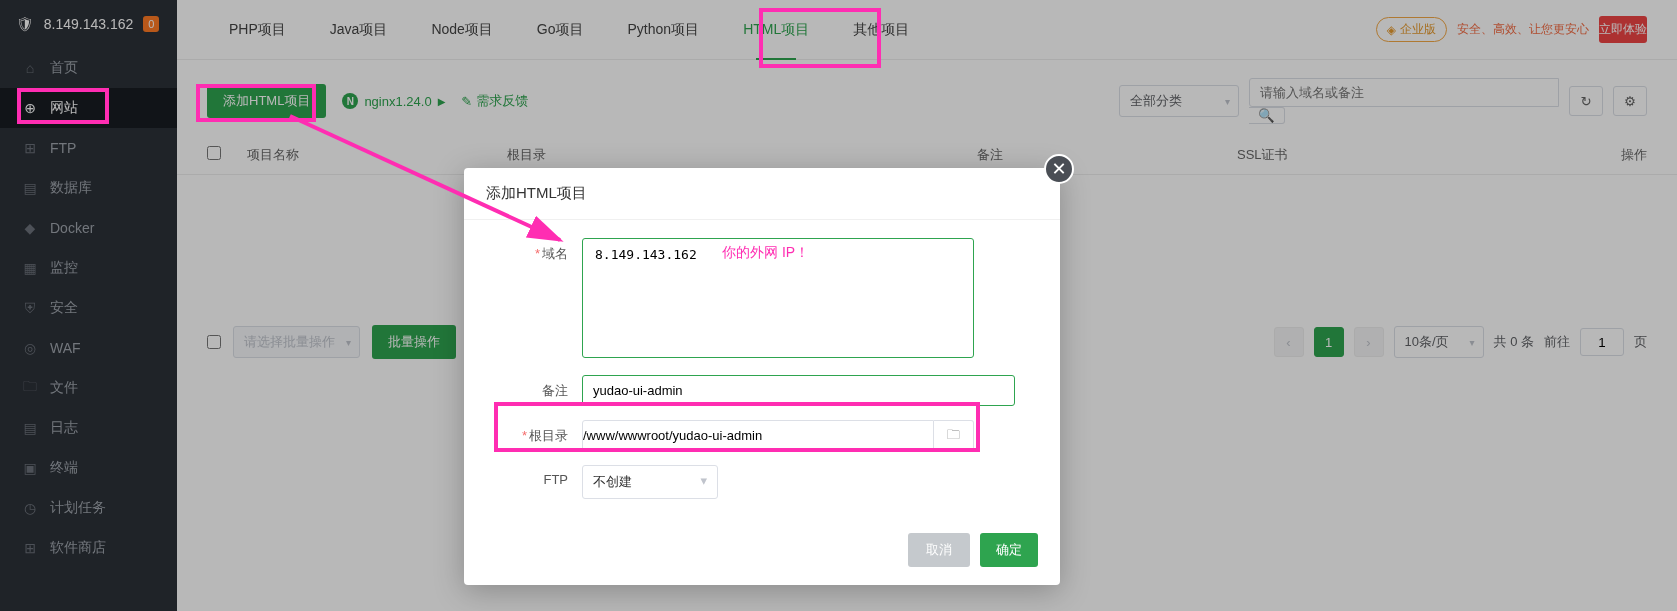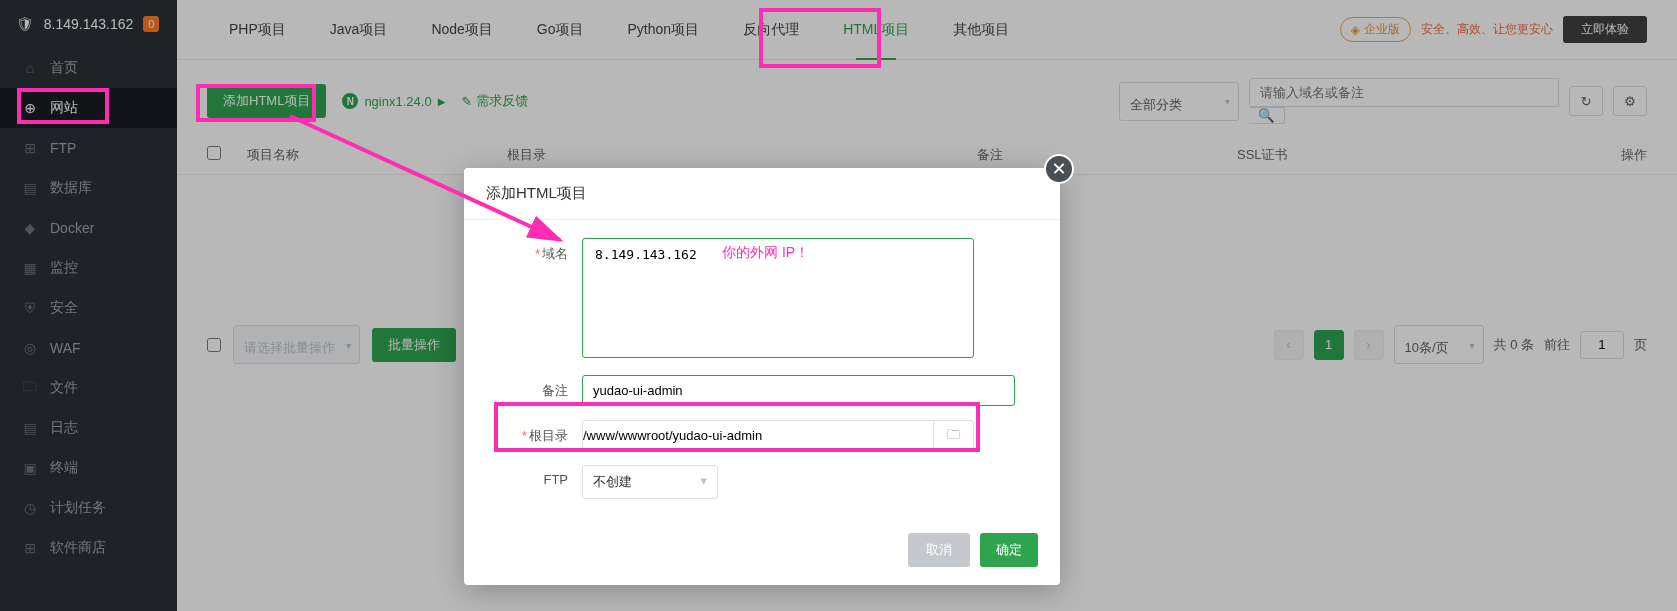--- a/index.html
+++ b/index.html
@@ -14,29 +14,29 @@
 .sidebar-item.active .ic { color: #fff; }
 
 .main { position: absolute; left: 177px; top: 0; right: 0; bottom: 0; }
 .tabs { height: 60px; display: flex; align-items: center; border-bottom: 1px solid #eee; padding: 0 30px; }
 .tab { padding: 4px 22px; height: 60px; display: flex; align-items: center; cursor: pointer; font-size: 14px; color: #444; position: relative; }
 .tab.active { color: #2ea44f; }
 .tab.active::after { content: ""; position: absolute; bottom: 0; left: 50%; transform: translateX(-50%); width: 40px; height: 2px; background: #2ea44f; }
 .tabs-right { margin-left: auto; display: flex; align-items: center; gap: 10px; }
 .enterprise-badge { border: 1px solid #f3a846; color: #e69a2e; border-radius: 14px; padding: 3px 10px; font-size: 12px; display: flex; align-items: center; gap: 4px; }
 .promo-text { color: #f36d45; font-size: 12px; }
-.promo-btn { background: #404040; color: #fff; border: none; padding: 5px 18px; border-radius: 3px; font-size: 12px; cursor: pointer; }
+.promo-btn { background: #ef4444; color: #fff; border: none; padding: 5px 0; border-radius: 3px; font-size: 12px; cursor: pointer; }
 
 .toolbar { padding: 18px 30px 12px; display: flex; align-items: center; gap: 16px; }
 .btn-green { background: #2ea44f; color: #fff; border: none; border-radius: 3px; padding: 8px 16px; font-size: 13px; cursor: pointer; }
 .nginx-chip { display: flex; align-items: center; gap: 6px; color: #2ea44f; font-size: 13px; cursor: pointer; }
 .nginx-chip .nic { width: 16px; height: 16px; background: #2ea44f; border-radius: 50%; display: inline-flex; align-items: center; justify-content: center; color: #fff; font-size: 10px; font-weight: bold; }
 .feedback-link { color: #2ea44f; display: flex; align-items: center; gap: 4px; cursor: pointer; }
 .toolbar-right { margin-left: auto; display: flex; gap: 10px; align-items: center; }
-.select { border: 1px solid #dcdfe6; border-radius: 3px; padding: 13px 24px 6px 10px; font-size: 13px; background: #fff; color: #606266; position: relative; min-width: 120px; }
+.select { border: 1px solid #dcdfe6; border-radius: 3px; padding: 6px 24px 6px 10px; font-size: 13px; background: #fff; color: #606266; position: relative; min-width: 120px; }
 .select::after { content: "▾"; position: absolute; right: 8px; top: 50%; transform: translateY(-50%); color: #c0c4cc; font-size: 10px; }
 .search-wrap { display: flex; flex-direction: column; }
 .search-input { border: 1px solid #dcdfe6; border-radius: 3px 0 0 3px; padding: 6px 10px; font-size: 13px; width: 310px; outline: none; }
 .search-btn { border: 1px solid #dcdfe6; border-left: none; border-radius: 0 3px 3px 0; width: 36px; background: #fff; cursor: pointer; color: #888; }
 .icon-btn { border: 1px solid #dcdfe6; border-radius: 3px; width: 34px; height: 30px; background: #fff; cursor: pointer; color: #666; display: inline-flex; align-items: center; justify-content: center; }
 
 .table-header { display: flex; padding: 10px 30px; border-bottom: 1px solid #eee; color: #666; font-size: 13px; align-items: flex-start; }
 .table-header .chk { width: 40px; }
 .table-header .col-name { width: 260px; }
 .table-header .col-root { width: 470px; }
@@ -144,21 +144,20 @@
 </div>
 
 <div class="main">
   <div class="tabs">
     <div id="tabs-items" style="display:flex;">
         <div class="tab">PHP项目</div>
         <div class="tab">Java项目</div>
         <div class="tab">Node项目</div>
         <div class="tab">Go项目</div>
         <div class="tab">Python项目</div>
-        <div class="tab">反向代理</div>
         <div class="tab active">HTML项目</div>
         <div class="tab">其他项目</div>
       </div>
     <div class="tabs-right">
       <span class="enterprise-badge">
         <span>◈</span>
         <span>企业版</span>
       </span>
       <span class="promo-text">安全、高效、让您更安心</span>
       <button class="promo-btn">立即体验</button>

